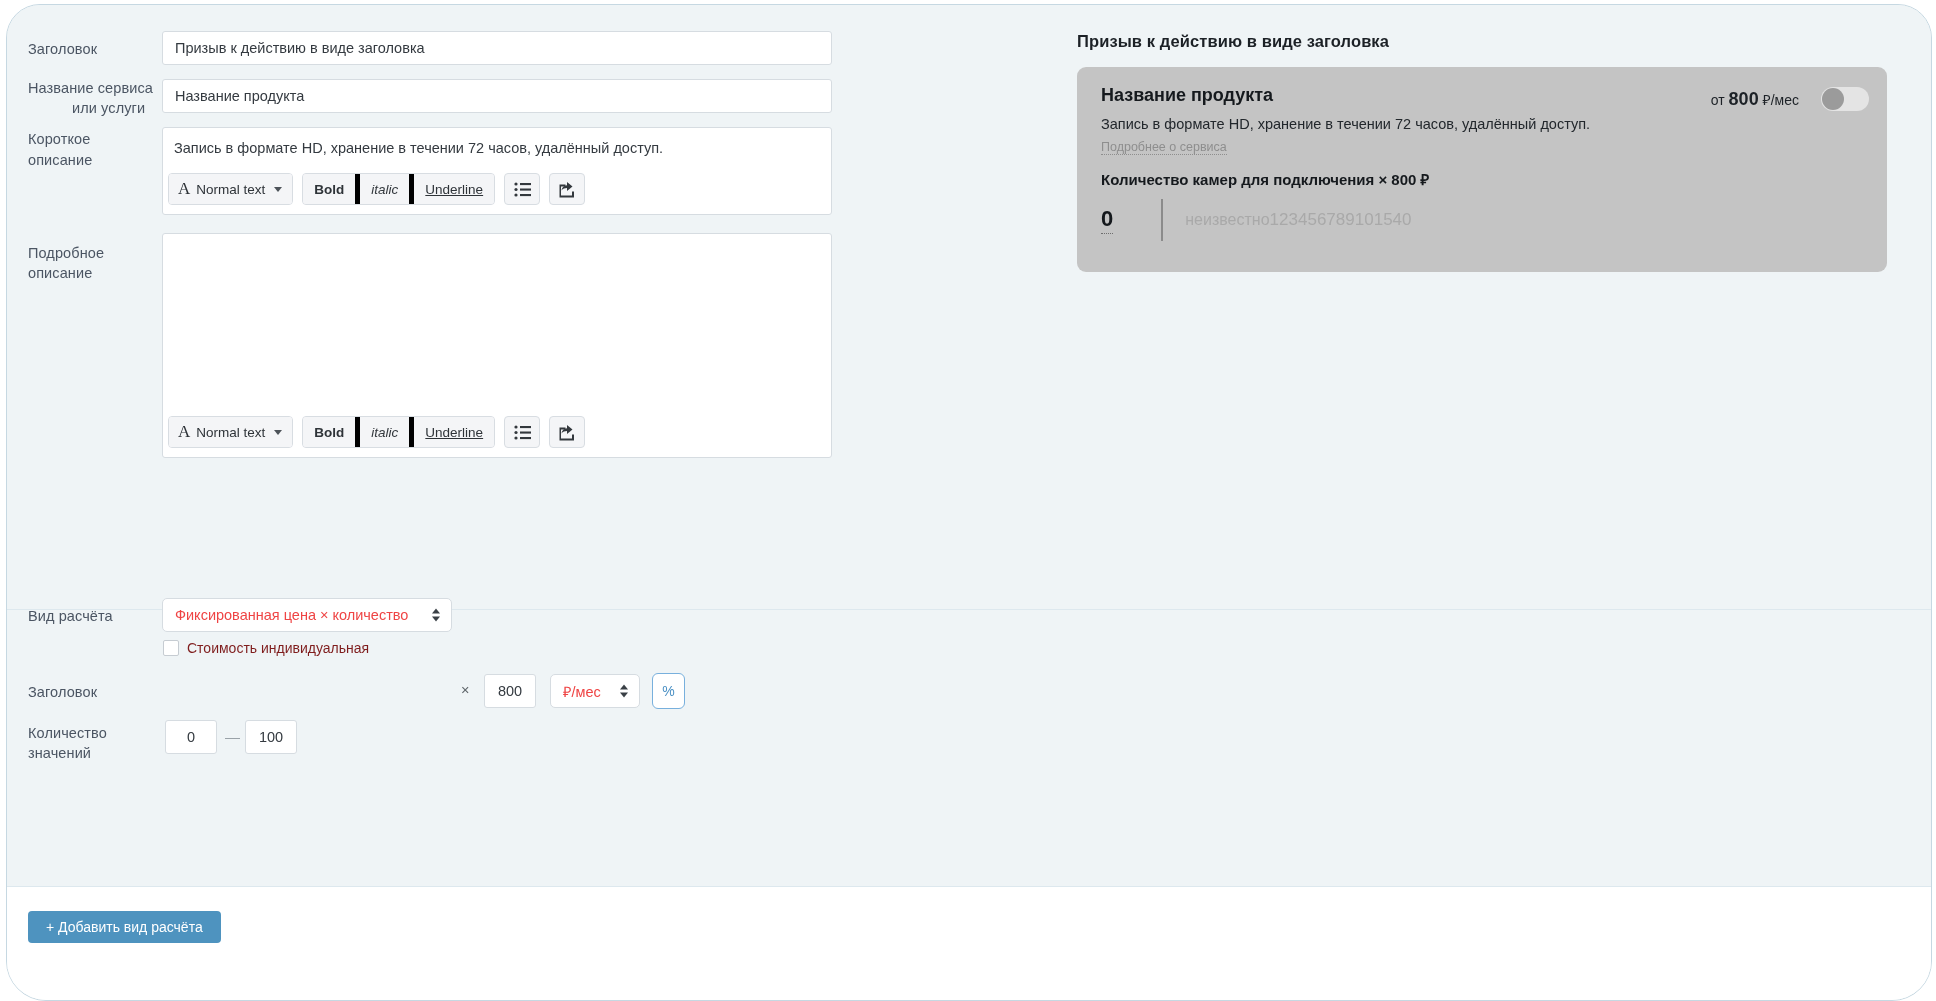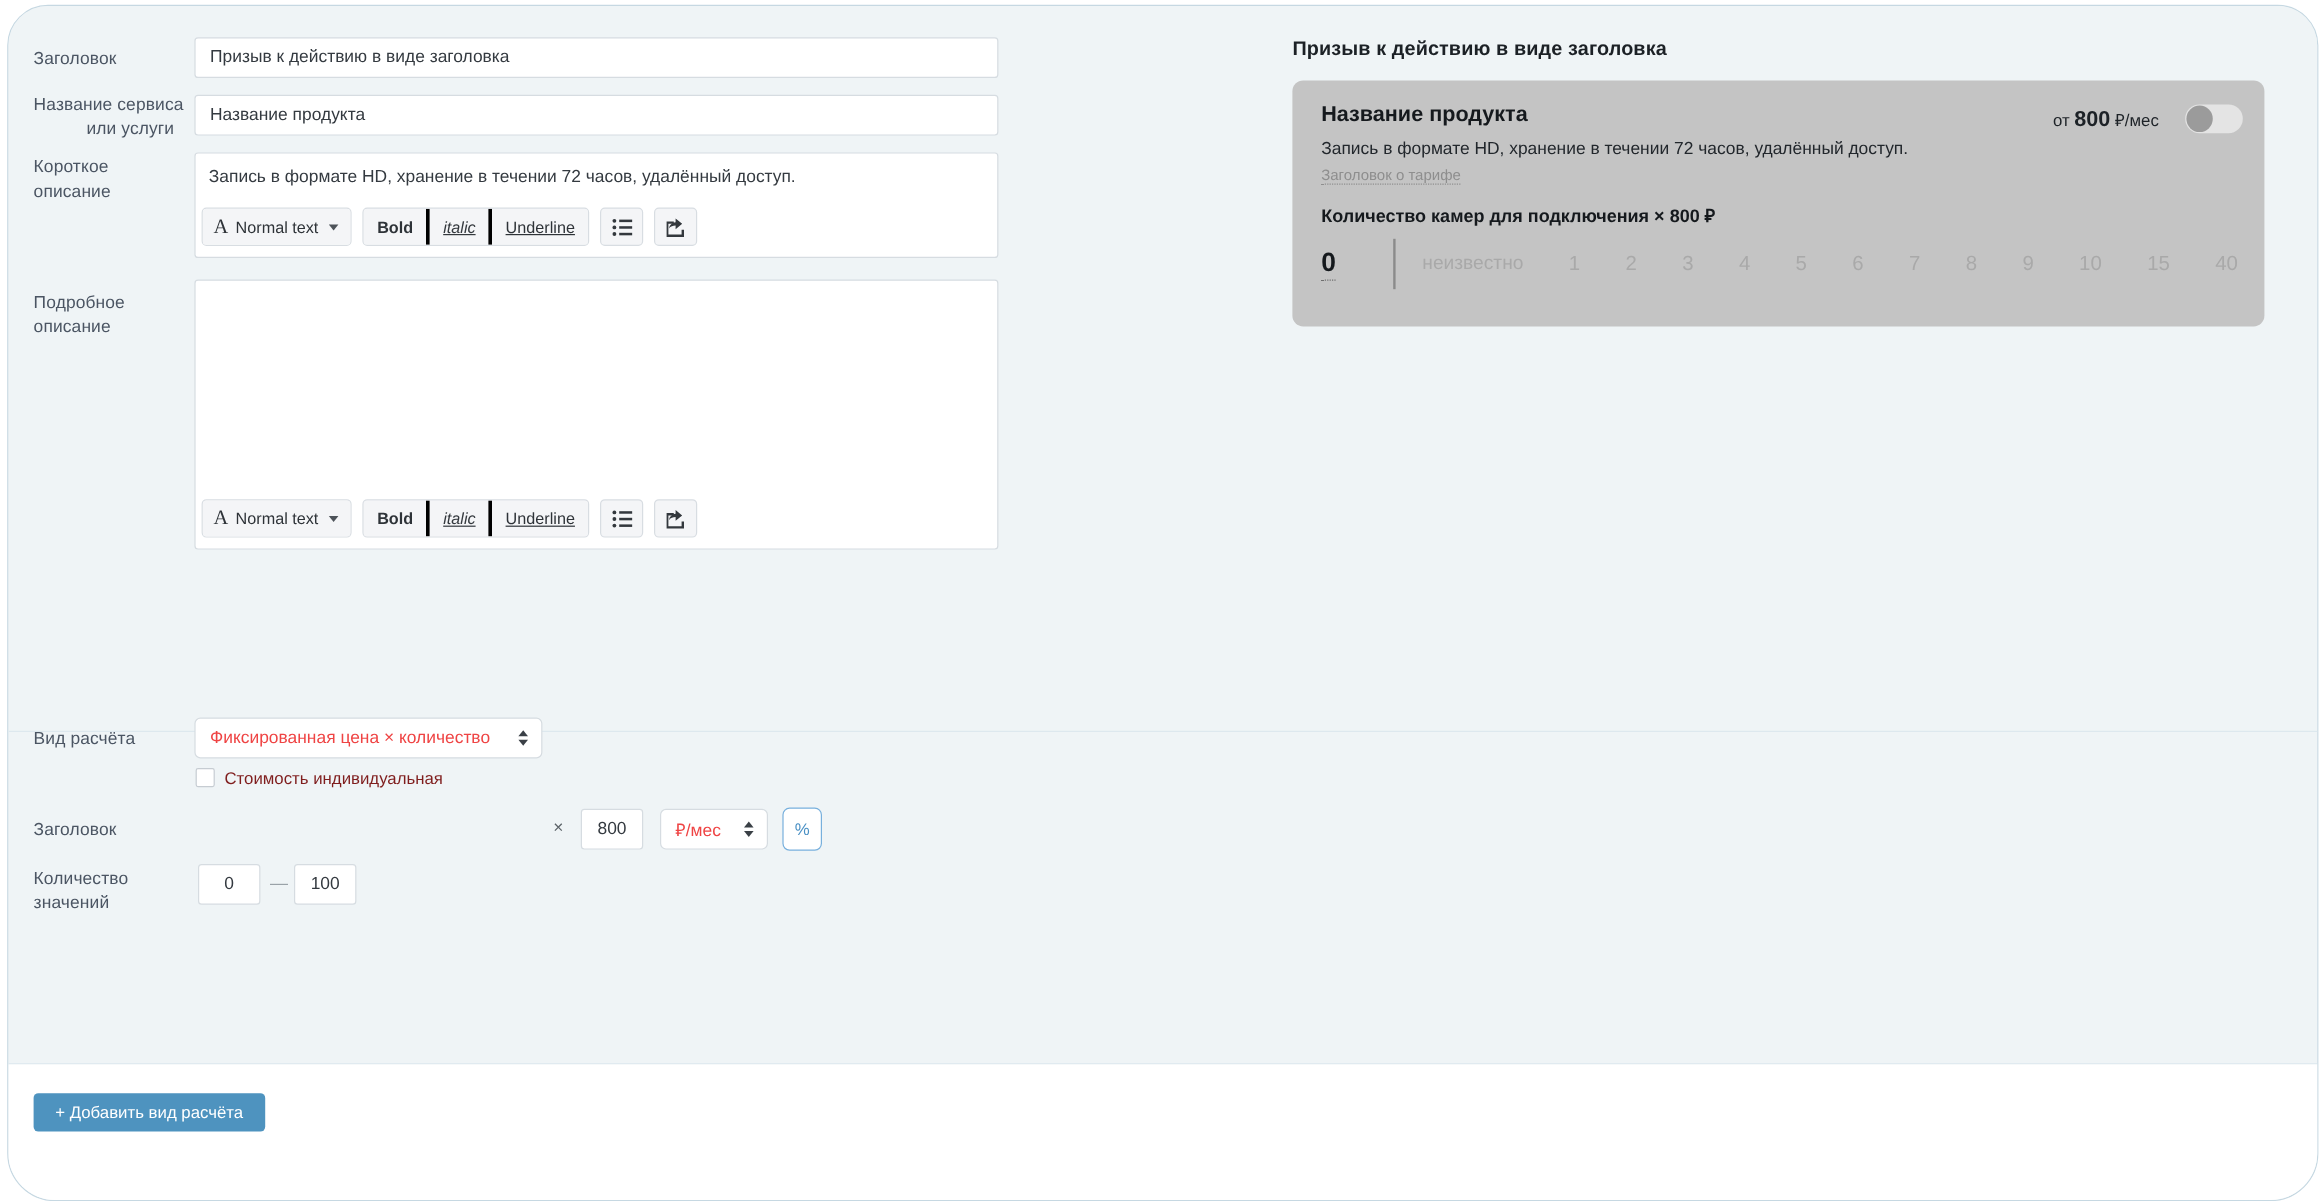--- a/index.html
+++ b/index.html
@@ -116,21 +116,21 @@
     justify-content: center;
     padding: 0 11px;
     font-size: 13.5px;
     color: #2e3338;
     background: #f4f5f7;
     border: none;
     cursor: pointer;
     white-space: nowrap;
     font-family: "Liberation Sans", sans-serif;
   }
-  .tb-btn + .tb-btn { border-left: 3px solid #000000; text-decoration: underline; }
+  .tb-btn + .tb-btn { border-left: 5px solid #000000; }
   .tb-normal { gap: 6px; padding: 0 10px 0 9px; }
   .tb-serif-a { font-family: "Liberation Serif", serif; font-size: 17px; }
   .caret {
     display: inline-block;
     width: 0; height: 0;
     border-left: 4.5px solid transparent;
     border-right: 4.5px solid transparent;
     border-top: 5px solid #4d5359;
     margin-left: 3px;
   }
@@ -235,21 +235,20 @@
   .pc-sep {
     width: 2px; height: 42px;
     background: #8b8b8b;
     margin: 0 22px 0 48px;
   }
   .pc-opts {
     display: flex;
     align-items: center;
     gap: 0;
     flex: 1;
-    justify-content: space-between;
     padding-right: 4px;
   }
   .pc-opt {
     font-size: 17px;
     color: #a9a9a9;
     cursor: pointer;
   }
   .pc-opt.unknown { font-size: 16px; }
 
   
@@ -453,21 +452,21 @@
             <div class="pc-price">
               <span>от</span>
               <b>800</b>
               <span>₽/мес</span>
             </div>
             <div class="pc-toggle">
               <div class="knob"></div>
             </div>
             <div class="pc-desc">
               <span>Запись в формате HD, хранение в течении 72 часов, удалённый доступ.</span>
-              <span class="pc-more">Заголовок о тарифе</span>
+              <span class="pc-more">Подробнее о сервиса</span>
             </div>
             <div class="pc-row-title">Количество камер для подключения × 800 ₽</div>
             <div class="pc-scale">
               <div class="pc-zero">0</div>
               <div class="pc-sep"></div>
               <div class="pc-opts">
                 <span class="pc-opt unknown">неизвестно</span>
                 <span class="pc-opt">1</span>
                 <span class="pc-opt">2</span>
                 <span class="pc-opt">3</span>

